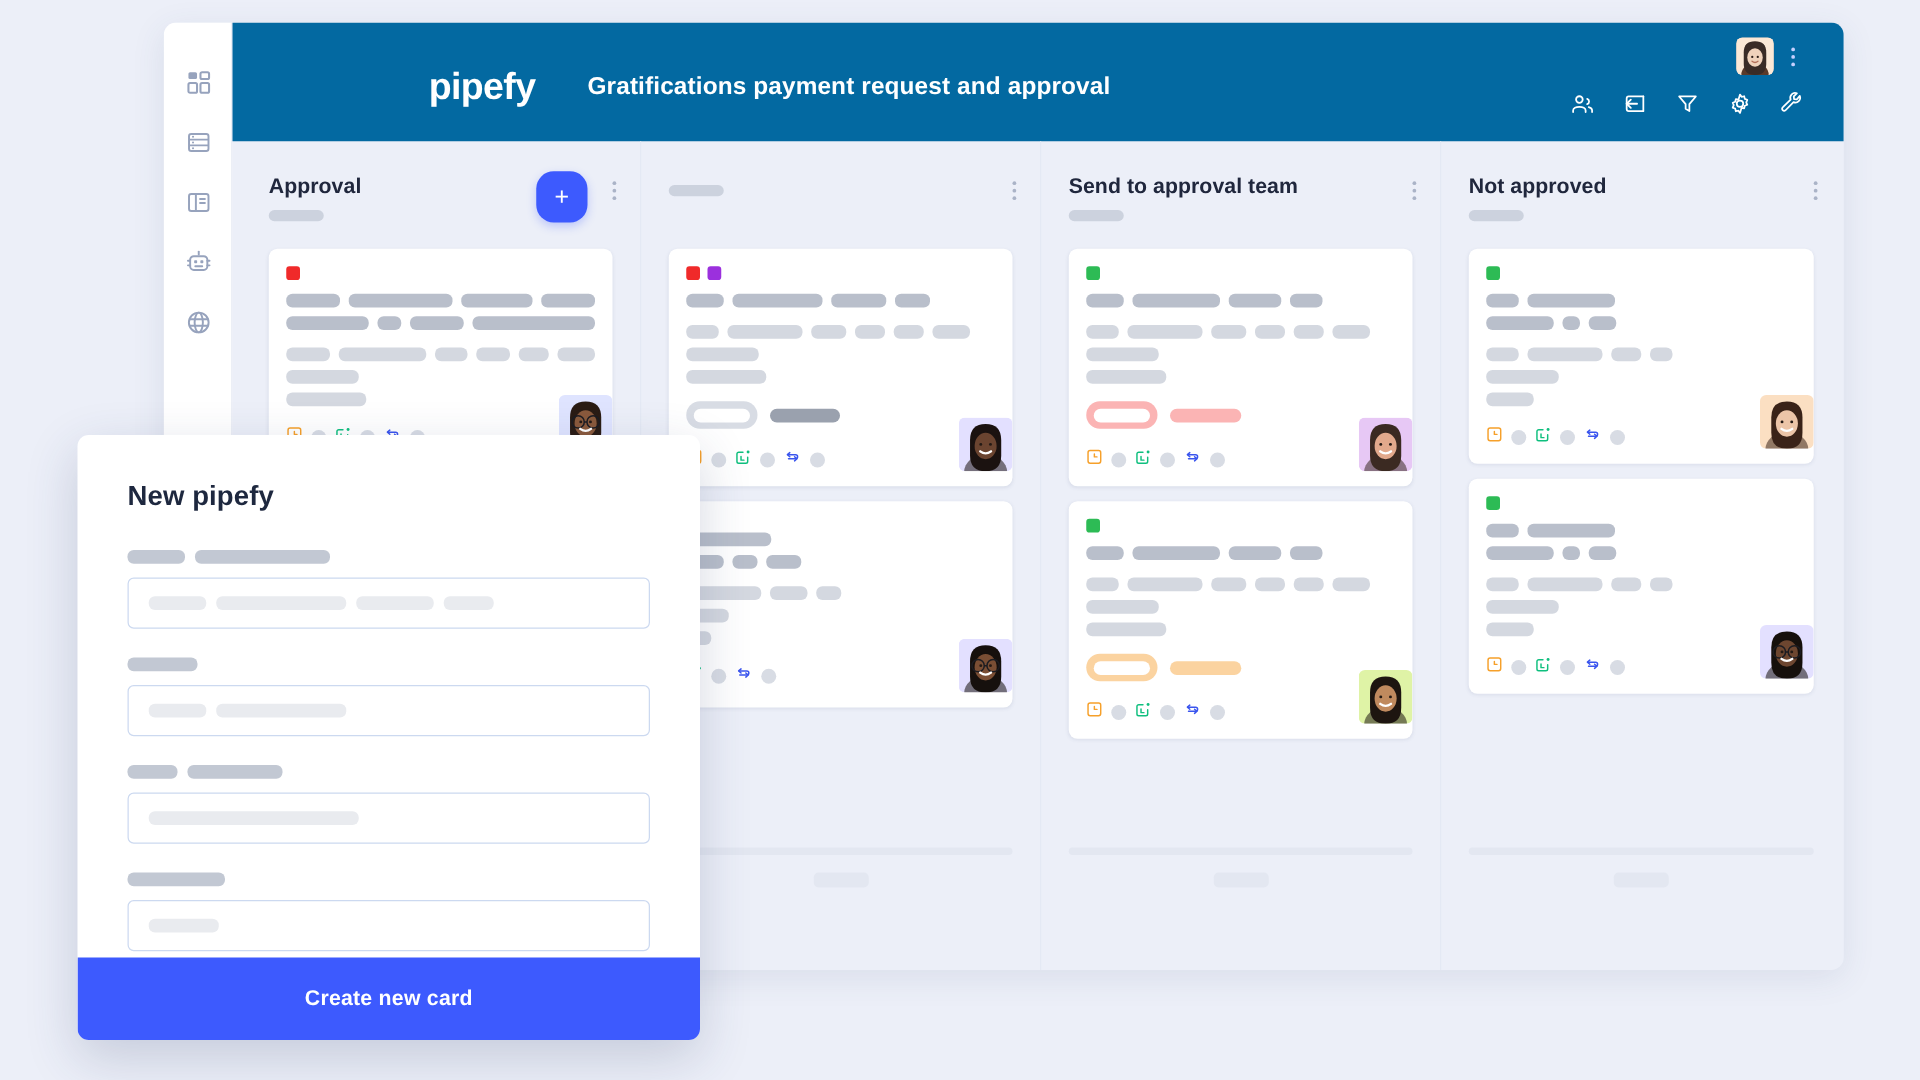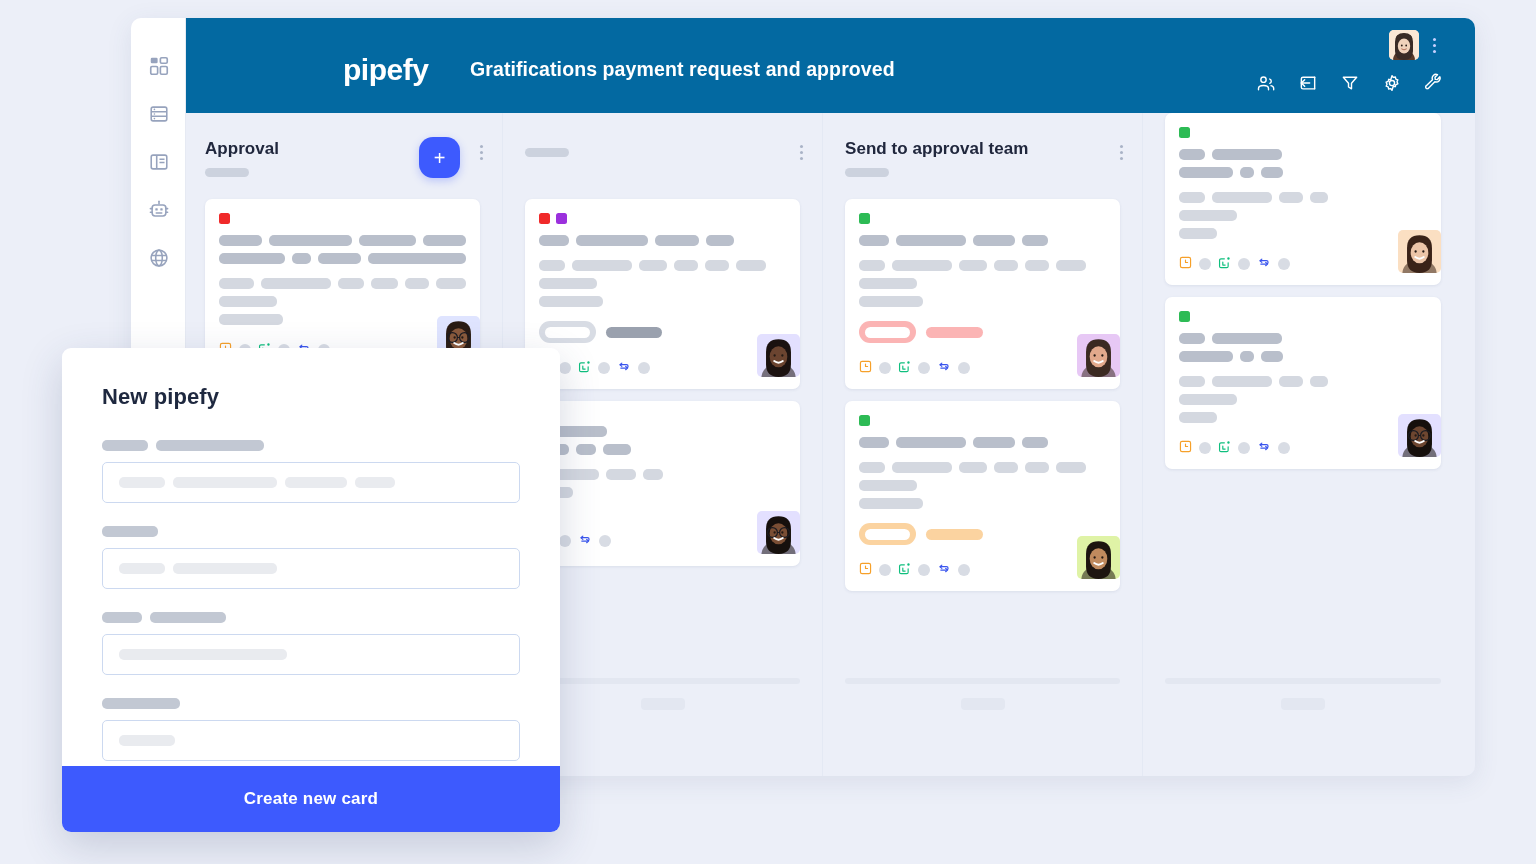--- a/index.html
+++ b/index.html
@@ -64,21 +64,21 @@
   }
   #topbar-kebab i { width:3px; height:3px; border-radius:50%; background:#c6d0ff; display:block; }
   #topbar-tools {
     position: absolute; right: 30px; top: 54px;
     display: flex; align-items: center; gap: 20px;
   }
   #topbar-tools .tool { width: 22px; height: 22px; display:flex; align-items:center; justify-content:center; }
 
   
   #board {
-    position: absolute; left: 52px; top: 95px;
+    position: absolute; left: 62px; top: 95px;
     width: 1289px; height: 663px;
     display: flex;
   }
   .column {
     width: 320px; height: 100%;
     padding: 0;
     position: relative;
     border-right: 1px solid #e4e9f4;
   }
   .column:last-child { border-right: none; }
@@ -233,21 +233,21 @@
               <ellipse cx="12" cy="12" rx="3.6" ry="8.6"></ellipse>
               <path d="M3.6 9.2h16.8M3.6 14.8h16.8"></path>
             </svg>
           </span>
         </div>
       </div>
   </div>
 
   <div id="topbar">
     <div id="logo">pipefy</div>
-    <div id="board-title">Gratifications payment request and approved</div>
+    <div id="board-title">Gratifications payment request and approval</div>
 
     <div id="avatar-top">
       <svg width="30" height="30" viewBox="0 0 30 30">
         <rect width="30" height="30" fill="#fbe8d6"></rect>
         <ellipse cx="15" cy="30" rx="11" ry="10" fill="#5a3a2a"></ellipse>
         <path d="M6 12 q0 -9 9 -9 q9 0 9 9 l0 9 q0 9 -9 9 q-9 0 -9 -9 z" fill="#3a2b26"></path>
         <ellipse cx="15" cy="16" rx="6.2" ry="7.4" fill="#f0d2bb"></ellipse>
         <path d="M7.5 10 q7.5 -6 15 0 l0 -4 q-7.5 -5 -15 0 z" fill="#3a2b26"></path>
         <circle cx="12.8" cy="15.5" r="0.9" fill="#2a1c16"></circle>
         <circle cx="17.2" cy="15.5" r="0.9" fill="#2a1c16"></circle>
@@ -652,20 +652,30 @@
     <path d="M17.2 27.09 q4.3 3.225 8.6 0" stroke="#ffffff" stroke-width="1.9349999999999998" fill="none" stroke-linecap="round"></path>
   </svg></div>
       </div>
         </div>
         <div class="col-footer">
        <div class="line"></div>
        <div class="nub"></div>
      </div>
       </div>
       <div class="column">
+        <div class="col-head">
+      <div class="col-title">Not approved</div>
+      <div class="col-sub"></div>
+
+      <div class="col-kebab">
+            <i></i>
+            <i></i>
+            <i></i>
+          </div>
+    </div>
         <div class="col-body">
           <div class="card">
         <div class="tags">
               <span class="tag" style="background:#2dbb55"></span>
             </div>
         <div class="row">
               <span class="sk" style="width:26px;height:11px"></span>
               <span class="sk" style="width:70px;height:11px"></span>
             </div>
             <div class="row">

